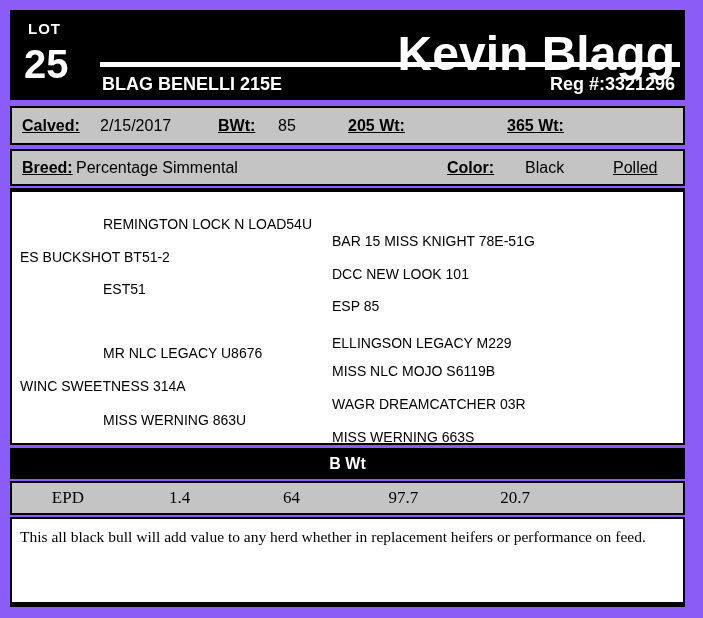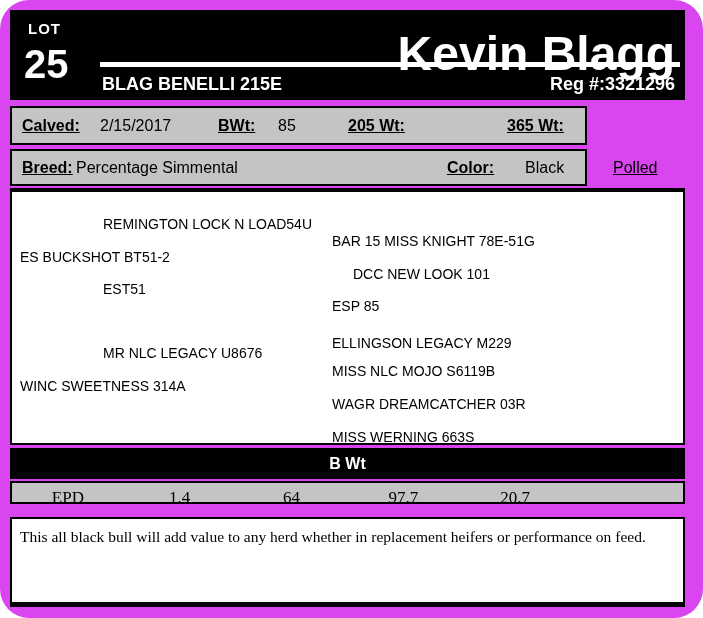--- a/index.html
+++ b/index.html
@@ -1,41 +1,40 @@
 <!DOCTYPE html>
 <html><head>
 <meta charset="utf-8">
 <style>
   * { margin:0; padding:0; box-sizing:border-box; }
   html,body { background:#ffffff; }
   .page {
     position:relative;
     width:703px; height:618px;
-    background:#d946ef;
+    background:#8b5cf6;
     font-family:"Liberation Sans", sans-serif;
     color:#000;
     overflow:hidden;
-    border-radius:29px;
   }
 
   
   .header-bar {
     position:absolute; left:10px; top:10px; width:675px; height:90px;
     background:#000000; color:#ffffff;
   }
   .lot-label   { position:absolute; left:18px; top:10px; font-size:15px; font-weight:bold; letter-spacing:1px; }
   .lot-number  { position:absolute; left:14px; top:30px; font-size:40px; font-weight:bold; line-height:1.2; }
   .owner-name  { position:absolute; right:10px; top:16px;  font-size:48px; font-weight:bold; white-space:nowrap; }
   .header-divider { position:absolute; left:90px; top:52px; right:5px; height:5px; background:#ffffff; }
   .animal-name { position:absolute; left:92px;  top:64px; font-size:18px; font-weight:bold; }
   .reg-number  { position:absolute; right:10px; top:64px; font-size:18px; font-weight:bold; }
 
   
   .info-row {
-    position:absolute; left:10px; width:577px;
+    position:absolute; left:10px; width:675px;
     background:#c4c4c4; border:2px solid #000000;
     font-size:16px;
   }
   .row1 { top:106px; height:39px; }
   .row2 { top:149px; height:37px; }
   .info-row span { position:absolute; top:50%; transform:translateY(-50%); white-space:nowrap; }
   .lbl { font-weight:bold; text-decoration:underline; }
   .und { text-decoration:underline; }
 
   
@@ -46,21 +45,21 @@
   }
   .ped { position:absolute; white-space:nowrap; }
 
   
   .epd-header {
     position:absolute; left:10px; top:448px; width:675px; height:31px;
     background:#000000; color:#ffffff; display:flex;
     font-size:16px; font-weight:bold;flex-direction:column;
   }
   .epd-row {
-    position:absolute; left:10px; top:481px; width:675px; height:23px;
+    position:absolute; left:10px; top:481px; width:675px; height:34px;
     background:#c4c4c4; border:2px solid #000000; display:flex;
     font-family:"Liberation Serif", serif; font-size:17px;
   }
   .epd-cell { flex:1 1 0; text-align:center; line-height:31px; }
   .epd-row .epd-cell { line-height:29px; }
 
   
   .note-box {
     position:absolute; left:10px; top:517px; width:675px; height:90px;
     background:#ffffff; border:2px solid #000000; border-bottom-width:5px;
@@ -98,28 +97,29 @@
     <span style="left:64px;">Percentage Simmental</span>
     <span class="lbl" style="left:435px;">Color:</span>
     <span style="left:513px;">Black</span>
     <span class="und" style="left:601px;">Polled</span>
   </div>
 
   <div class="pedigree-box">
     <div class="ped" style="left:91px;  top:24px;">REMINGTON LOCK N LOAD54U</div>
     <div class="ped" style="left:320px; top:41px;">BAR 15 MISS KNIGHT 78E-51G</div>
     <div class="ped" style="left:8px;   top:57px;">ES BUCKSHOT BT51-2</div>
-    <div class="ped" style="left:320px; top:74px;margin-left:21px;">DCC NEW LOOK 101</div>
+    <div class="ped" style="left:320px; top:74px;">DCC NEW LOOK 101</div>
     <div class="ped" style="left:91px;  top:89px;">EST51</div>
     <div class="ped" style="left:320px; top:106px;">ESP 85</div>
     <div class="ped" style="left:320px; top:143px;">ELLINGSON LEGACY M229</div>
     <div class="ped" style="left:91px;  top:153px;">MR NLC LEGACY U8676</div>
     <div class="ped" style="left:320px; top:171px;">MISS NLC MOJO S6119B</div>
     <div class="ped" style="left:8px;   top:186px;">WINC SWEETNESS 314A</div>
     <div class="ped" style="left:320px; top:204px;">WAGR DREAMCATCHER 03R</div>
+    <div class="ped" style="left:91px;  top:220px;">MISS WERNING 863U</div>
     <div class="ped" style="left:320px; top:237px;">MISS WERNING 663S</div>
   </div>
 
   <div class="epd-header">
     <div class="epd-cell"></div>
     <div class="epd-cell">B Wt</div>
     <div class="epd-cell">W Wt</div>
     <div class="epd-cell">Y Wt</div>
     <div class="epd-cell">Milk</div>
     <div class="epd-cell">TM</div>

